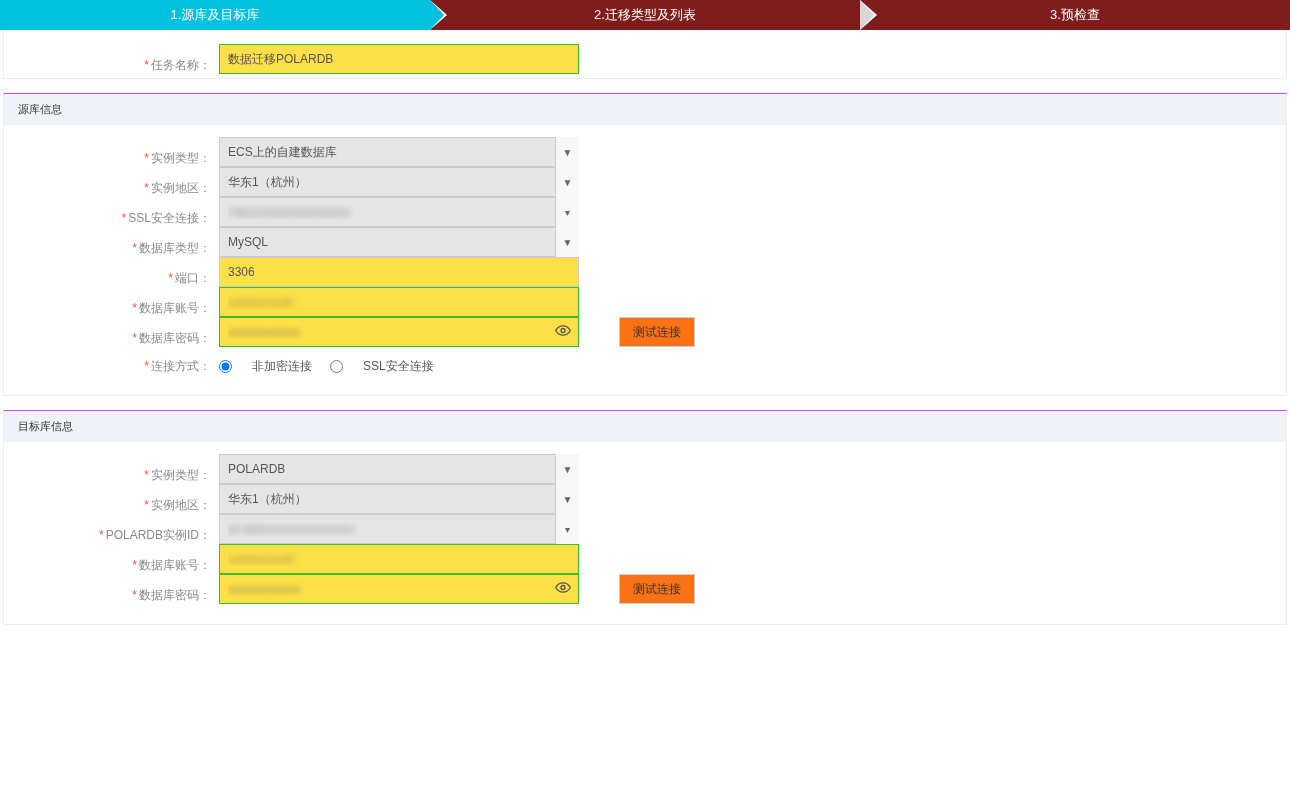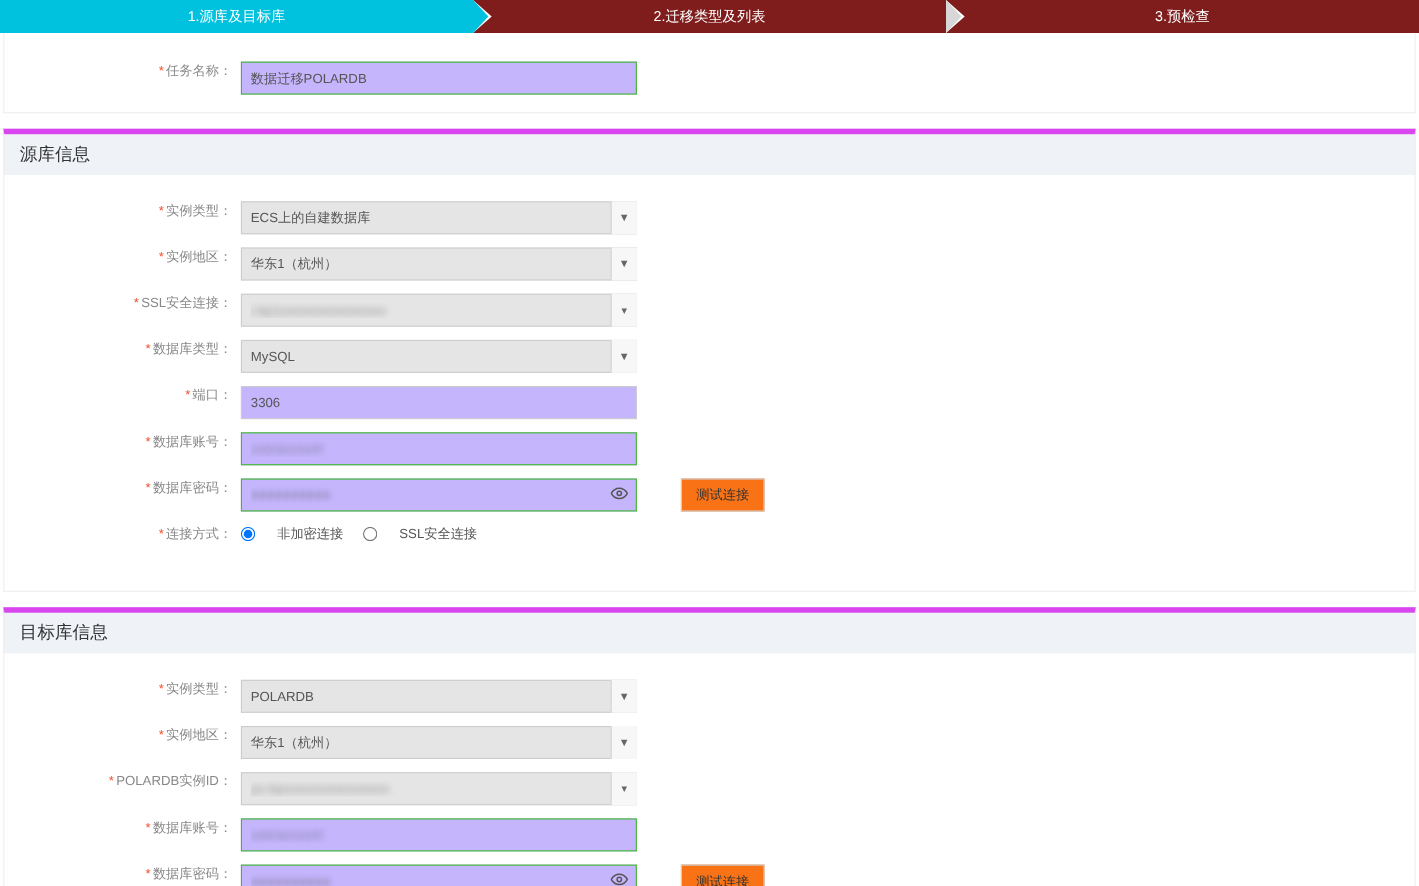--- a/index.html
+++ b/index.html
@@ -53,41 +53,41 @@
       border-top: 15px solid transparent;
       border-bottom: 15px solid transparent;
       border-left: 17px solid #fff;
       z-index: 1;
     }
     .step:last-child::after,
     .step:last-child::before { display: none; }
     .content { padding: 0 3px 10px 3px; }
     .form-row {
       display: flex;
-      align-items: flex-start;
-      margin: 12px 0;
+      align-items: flex-end;
+      margin: 0 0;
       min-height: 28px;
     }
     .form-label {
       width: 215px;
       text-align: right;
       padding-right: 8px;
       color: #888;
       font-size: 12px;
     }
     .required-star { color: #f15533; margin-right: 2px; }
     .input-wrap { width: 360px; position: relative; }
     .text-input, .select-input {
       width: 100%;
       height: 30px;
       border: 1px solid #ccc;
       padding: 0 8px;
       font-size: 12px;
       color: #555;
-      background: #c4b5fd;
+      background: #fde047;
     }
     .text-input.valid { border-color: #3dbb2b; }
     .select-input {
       appearance: none;
       -webkit-appearance: none;
       background: #e5e5e5;
       padding-right: 28px;
     }
     .select-wrap {
       position: relative;
@@ -104,25 +104,25 @@
       justify-content: center;
       border-left: 1px solid #ccc;
       pointer-events: none;
       color: #666;
       font-size: 10px;
       background: #f7f7f7;
     }
     .section-header {
       background: #eff2f7;
       padding: 8px 14px;
-      font-size: 16px;
+      font-size: 11px;
       color: #333;
       border-left: 1px solid #eee;
       border-right: 1px solid #eee;
-      border-top: 5px solid #d946ef;
+      border-top: 1px solid #d946ef;
     }
     .section-body {
       border: 1px solid #eee;
       border-top: none;
       padding: 12px 0 20px 0;
     }
     .first-body {
       border: 1px solid #eee;
       border-top: none;
       padding: 14px 0 4px 0;

